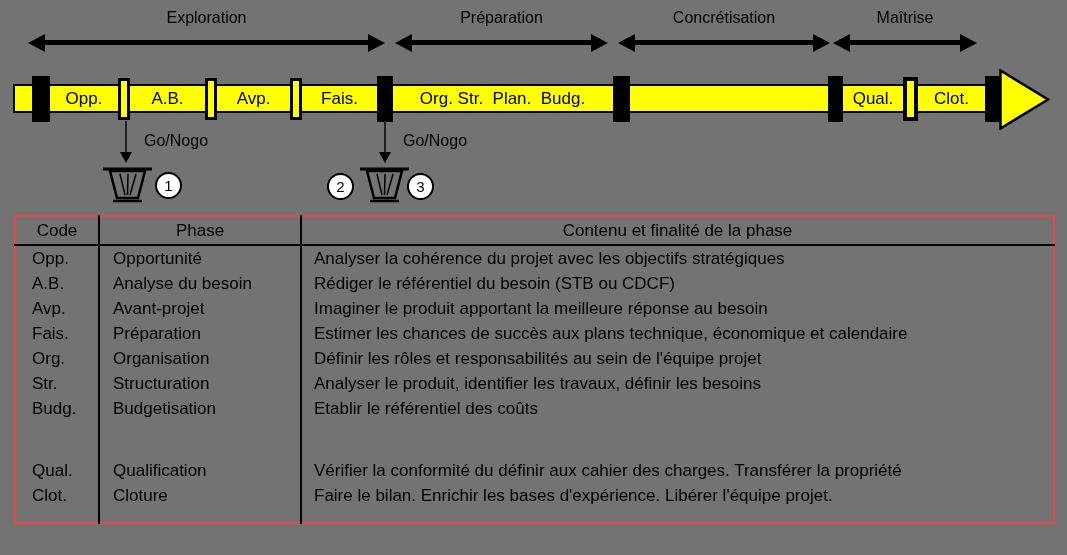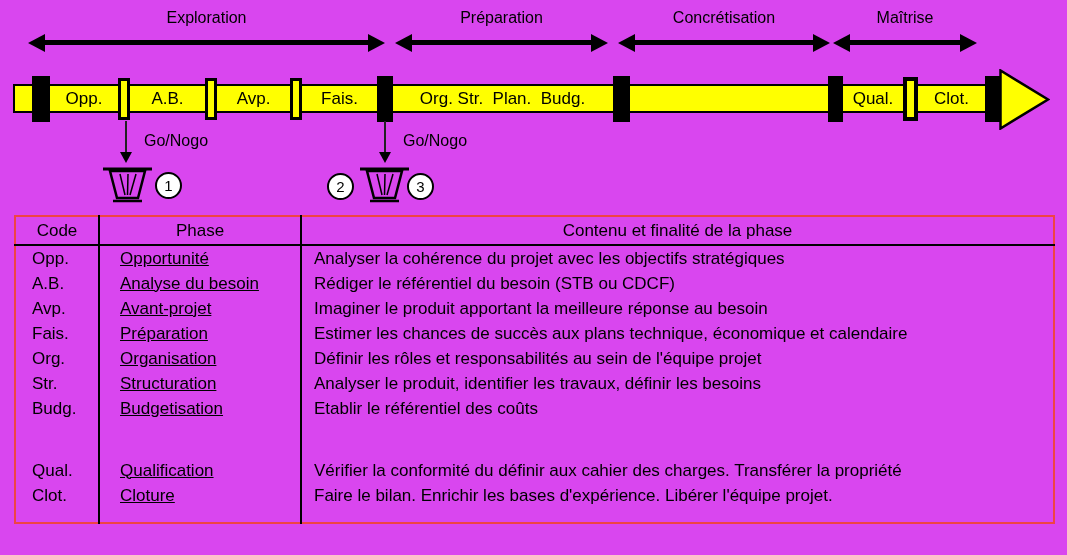--- a/index.html
+++ b/index.html
@@ -1,17 +1,17 @@
 <!DOCTYPE html>
 <html><head>
 <meta charset="utf-8">
 <style>
   html,body{margin:0;padding:0;background:#fff;}
   body{font-family:"Liberation Sans","DejaVu Sans",sans-serif;color:#000;}
-  #stage{position:relative;width:1067px;height:555px;background:#d946ef;overflow:hidden;}
+  #stage{position:relative;width:1067px;height:555px;background:#737373;overflow:hidden;}
 
   
   .phase-label{position:absolute;top:8px;height:20px;font-size:16px;text-align:center;line-height:20px;}
   .dbl-arrow{position:absolute;top:33px;height:19px;display:flex;align-items:center;}
   .dbl-arrow .head-l{width:0;height:0;border-top:9px solid transparent;border-bottom:9px solid transparent;border-right:17px solid #000;}
   .dbl-arrow .head-r{width:0;height:0;border-top:9px solid transparent;border-bottom:9px solid transparent;border-left:17px solid #000;}
   .dbl-arrow .line{flex:1;height:5px;background:#000;}
 
   
   .tl-bar{position:absolute;left:13px;top:84px;width:990px;height:29px;background:#FFFF00;border:2px solid #000;box-sizing:border-box;z-index:1;}
@@ -28,21 +28,21 @@
   .badge{position:absolute;width:27px;height:27px;box-sizing:border-box;border:2px solid #000;border-radius:50%;background:#fff;text-align:center;line-height:23px;font-size:15px;z-index:5;}
 
   
   .phase-table{position:absolute;left:14px;top:215px;border-collapse:collapse;table-layout:fixed;font-size:17px;}
   .phase-table,.phase-table td,.phase-table th{border:0 solid #000;}
   .phase-table{border:2px solid #ef4444;}
   .phase-table th{font-weight:normal;border-bottom:2px solid #000;height:27px;text-align:center;padding:0;}
   .phase-table td{height:25px;padding:0;vertical-align:middle;white-space:nowrap;overflow:hidden;}
   .phase-table .c2,.phase-table .c3{border-left:2px solid #000;}
   .phase-table td.c1{padding-left:16px;}
-  .phase-table td.c2{padding-left:20px;text-decoration:underline;}
+  .phase-table td.c2{padding-left:13px;}
   .phase-table td.c3{padding-left:12px;}
   .phase-table tr.spacer-big td{height:37px;}
   .phase-table tr.spacer-end td{height:14px;}
 </style>
 </head>
 <body>
 
 <div id="stage">
 
   <div class="phase-label" style="left:28px;width:357px">Exploration</div>

